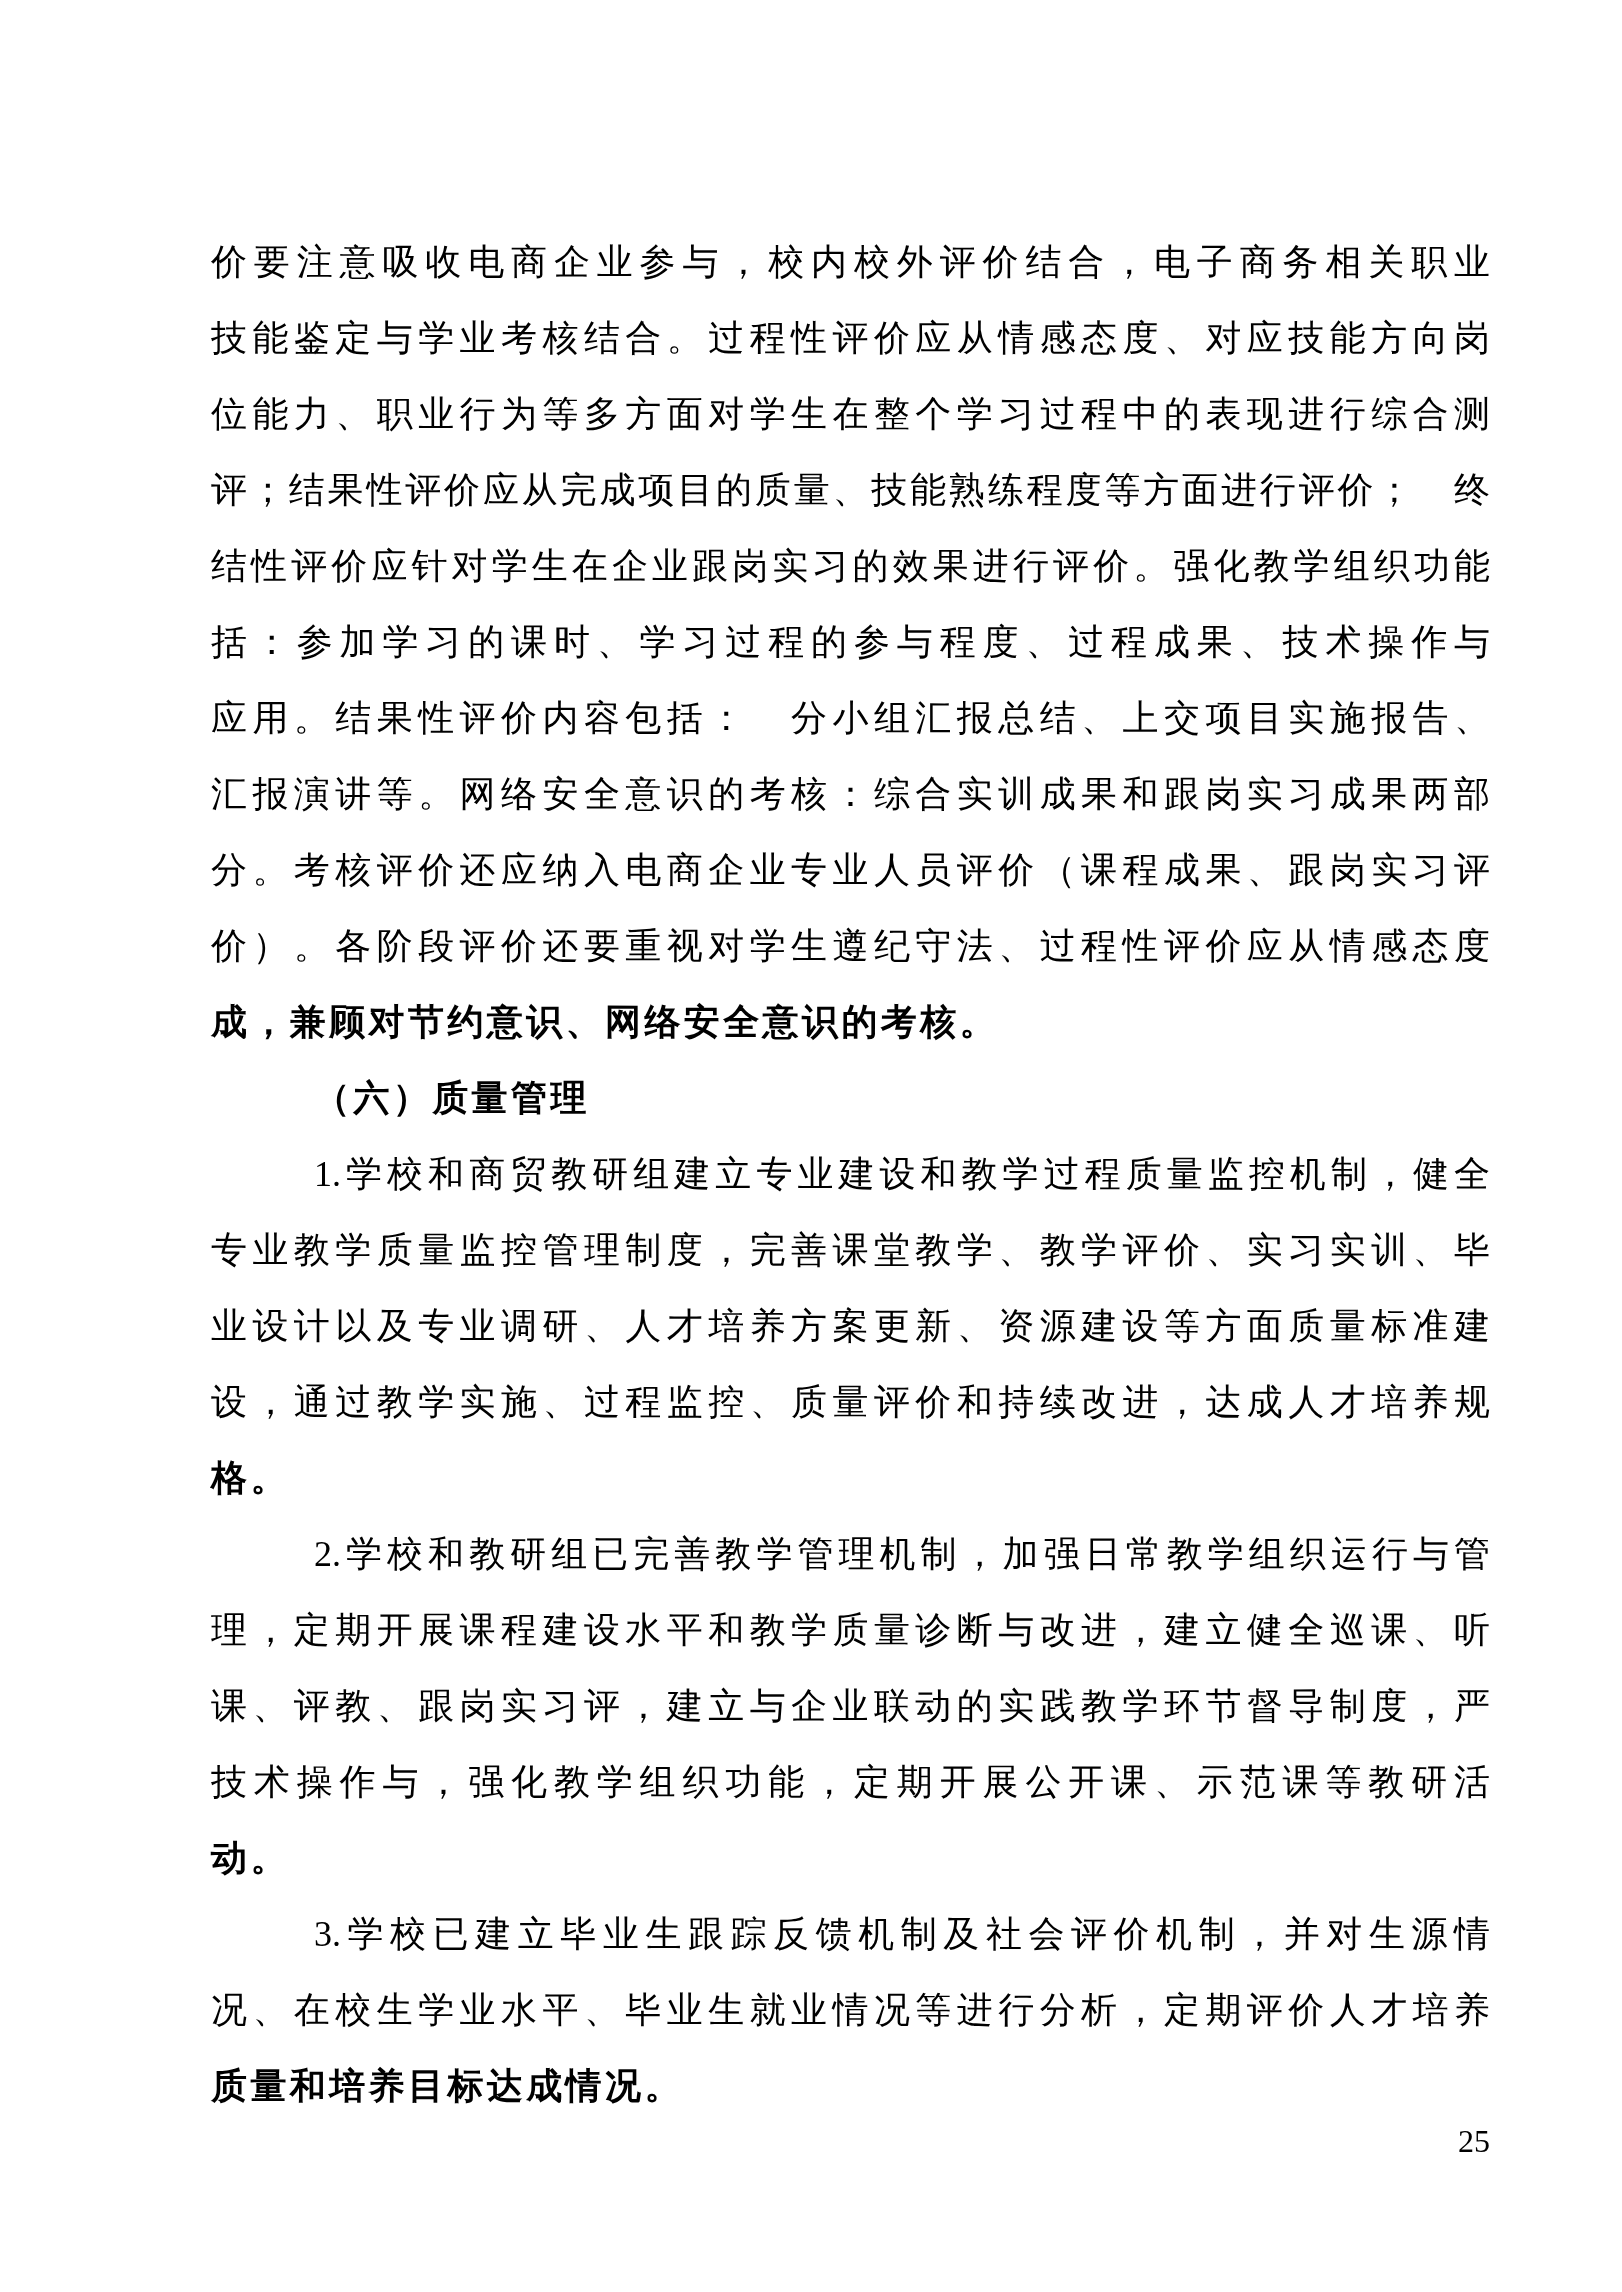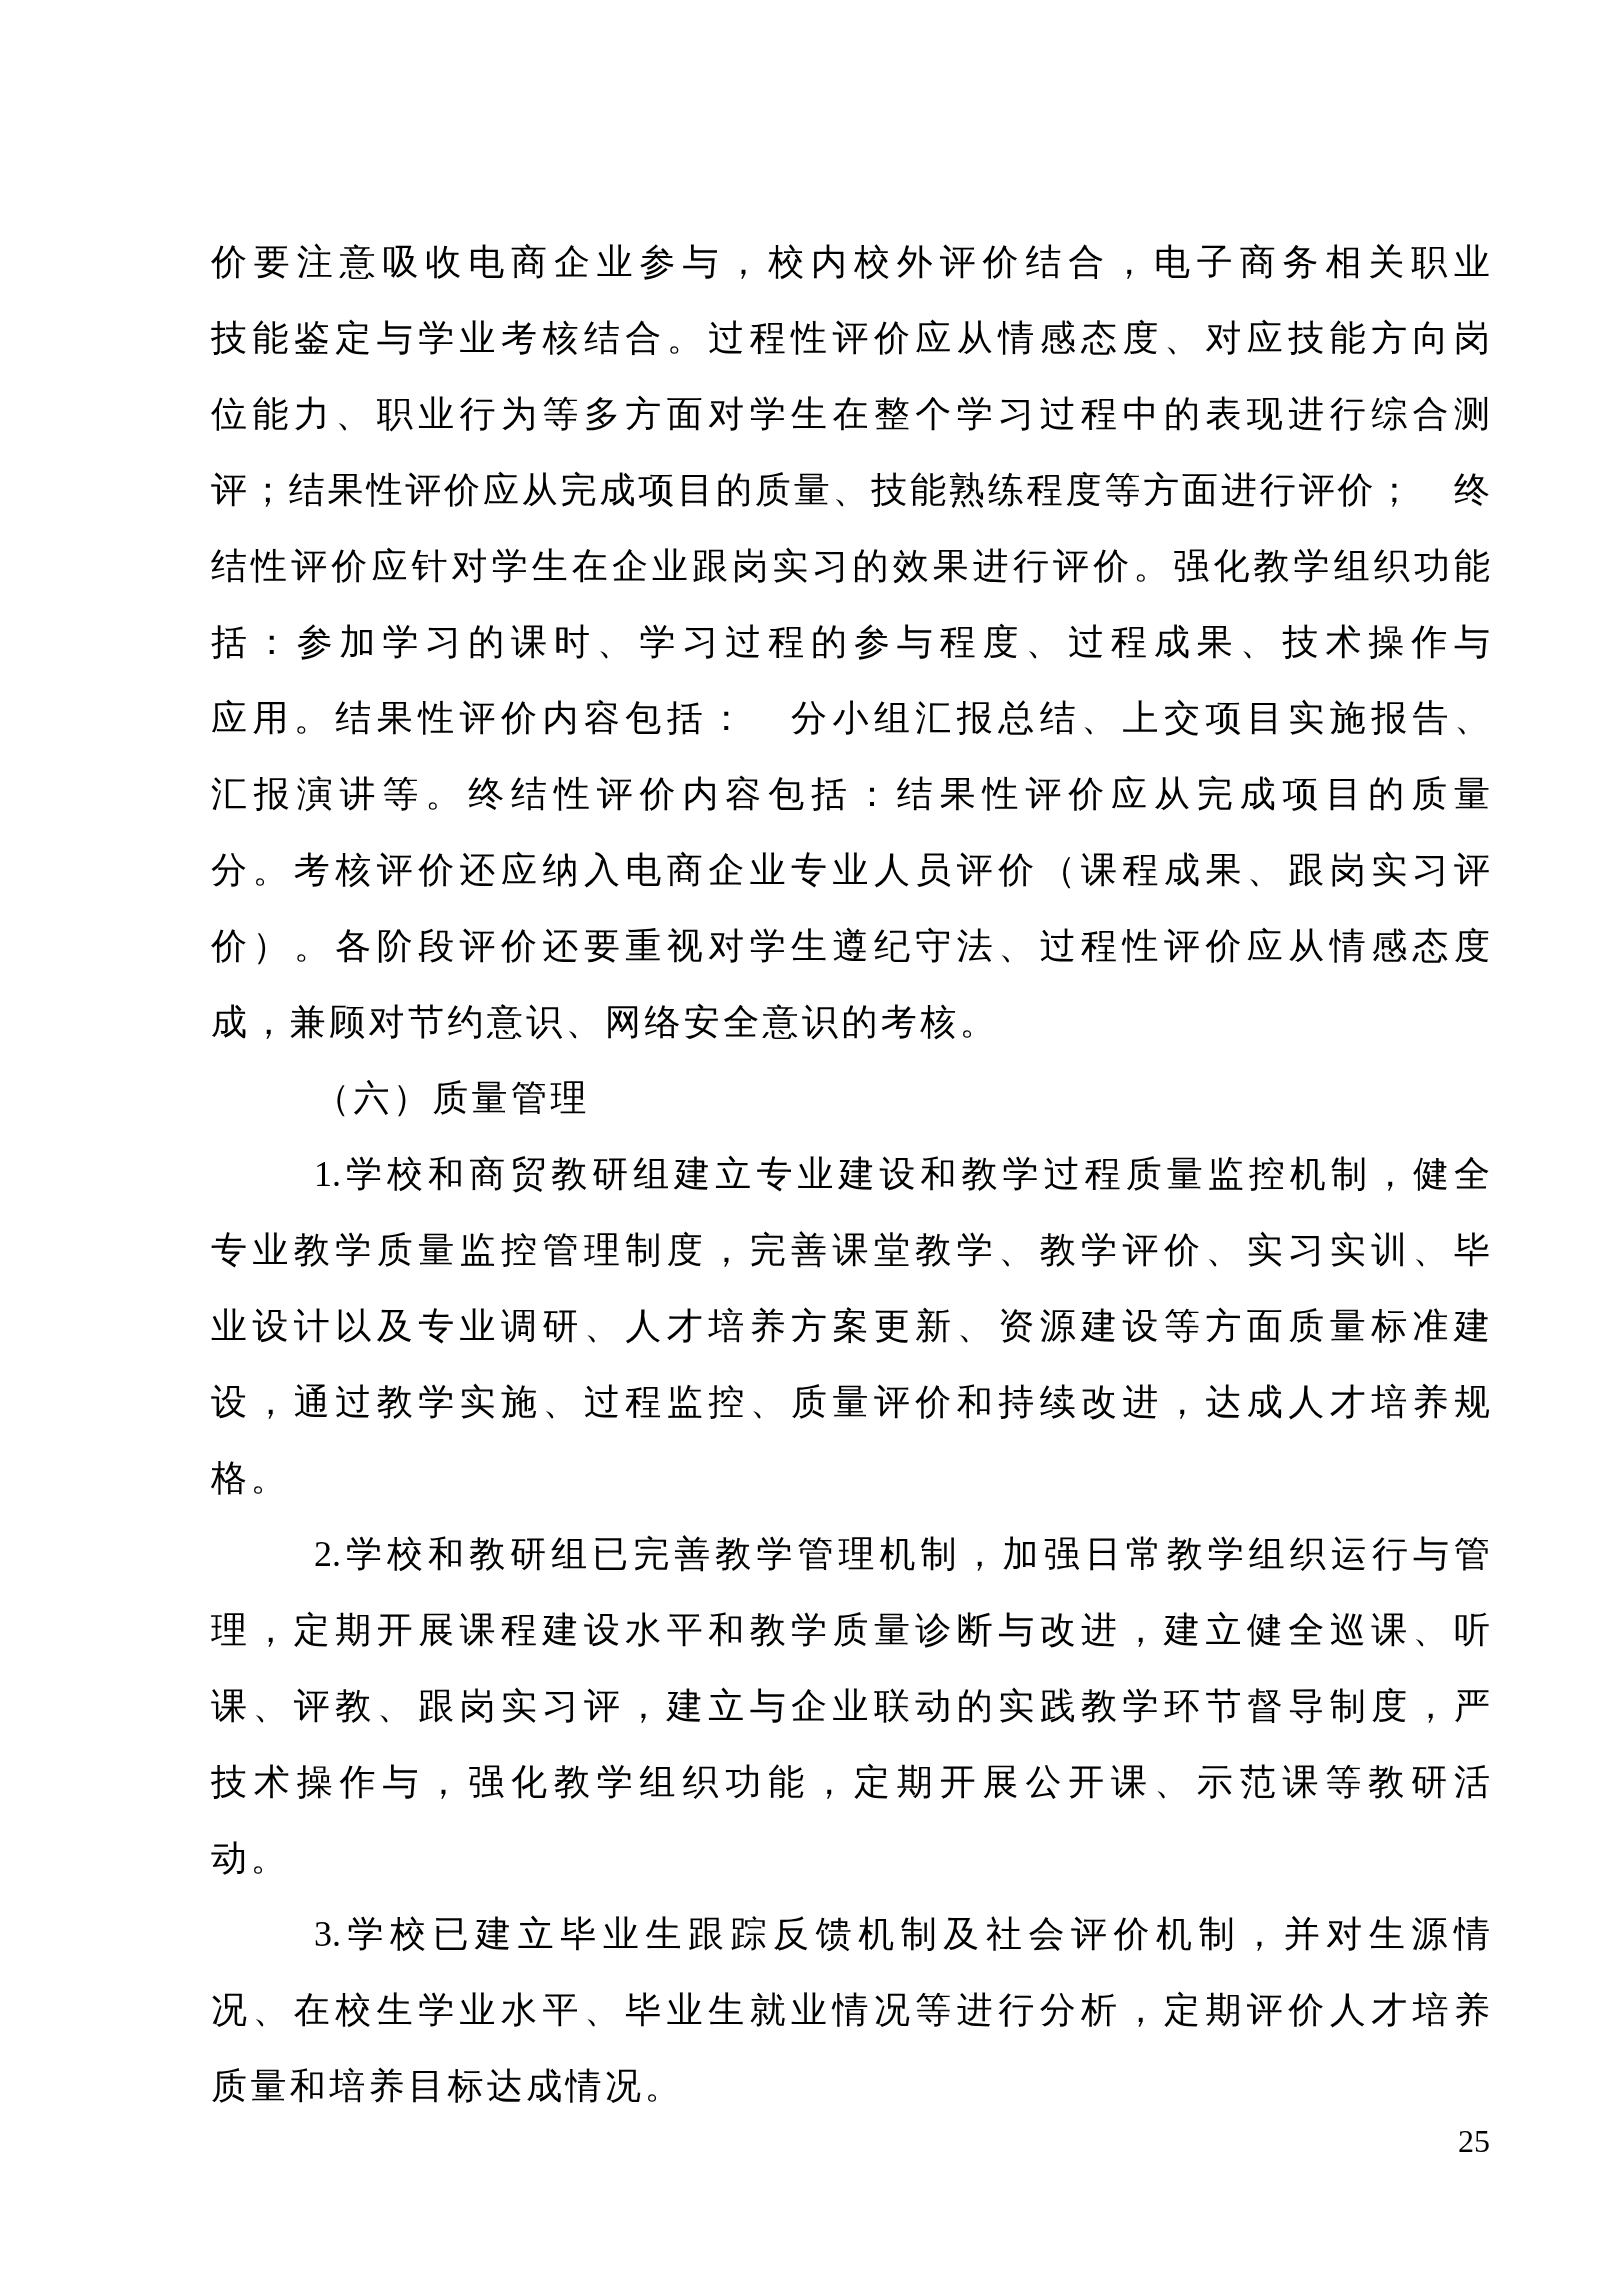--- a/index.html
+++ b/index.html
@@ -27,20 +27,21 @@
     height: 76px;
     text-align: justify;
     text-align-last: justify;
     color: #000000;
   }
   .line.short {
     text-align: right;
     text-align-last: left;
     letter-spacing: 3.4px;
     white-space: nowrap;
+    font-weight: bold;
   }
   .line.ind {
     text-indent: 103px;
   }
   .page-number {
     position: absolute;
     top: 2117px;
     left: 211px;
     width: 1279px;
     height: 49px;
@@ -54,21 +55,21 @@
 <body>
 
 <div class="text-block">
   <div class="line">价要注意吸收电商企业参与，校内校外评价结合，电子商务相关职业</div>
   <div class="line">技能鉴定与学业考核结合。过程性评价应从情感态度、对应技能方向岗</div>
   <div class="line">位能力、职业行为等多方面对学生在整个学习过程中的表现进行综合测</div>
   <div class="line">评；结果性评价应从完成项目的质量、技能熟练程度等方面进行评价；　终</div>
   <div class="line">结性评价应针对学生在企业跟岗实习的效果进行评价。强化教学组织功能</div>
   <div class="line">括：参加学习的课时、学习过程的参与程度、过程成果、技术操作与</div>
   <div class="line">应用。结果性评价内容包括：　分小组汇报总结、上交项目实施报告、</div>
-  <div class="line">汇报演讲等。终结性评价内容包括：结果性评价应从完成项目的质量</div>
+  <div class="line">汇报演讲等。网络安全意识的考核：综合实训成果和跟岗实习成果两部</div>
   <div class="line">分。考核评价还应纳入电商企业专业人员评价（课程成果、跟岗实习评</div>
   <div class="line">价）。各阶段评价还要重视对学生遵纪守法、过程性评价应从情感态度</div>
   <div class="line short">成，兼顾对节约意识、网络安全意识的考核。</div>
   <div class="line short ind">（六）质量管理</div>
   <div class="line ind">1.学校和商贸教研组建立专业建设和教学过程质量监控机制，健全</div>
   <div class="line">专业教学质量监控管理制度，完善课堂教学、教学评价、实习实训、毕</div>
   <div class="line">业设计以及专业调研、人才培养方案更新、资源建设等方面质量标准建</div>
   <div class="line">设，通过教学实施、过程监控、质量评价和持续改进，达成人才培养规</div>
   <div class="line short">格。</div>
   <div class="line ind">2.学校和教研组已完善教学管理机制，加强日常教学组织运行与管</div>

